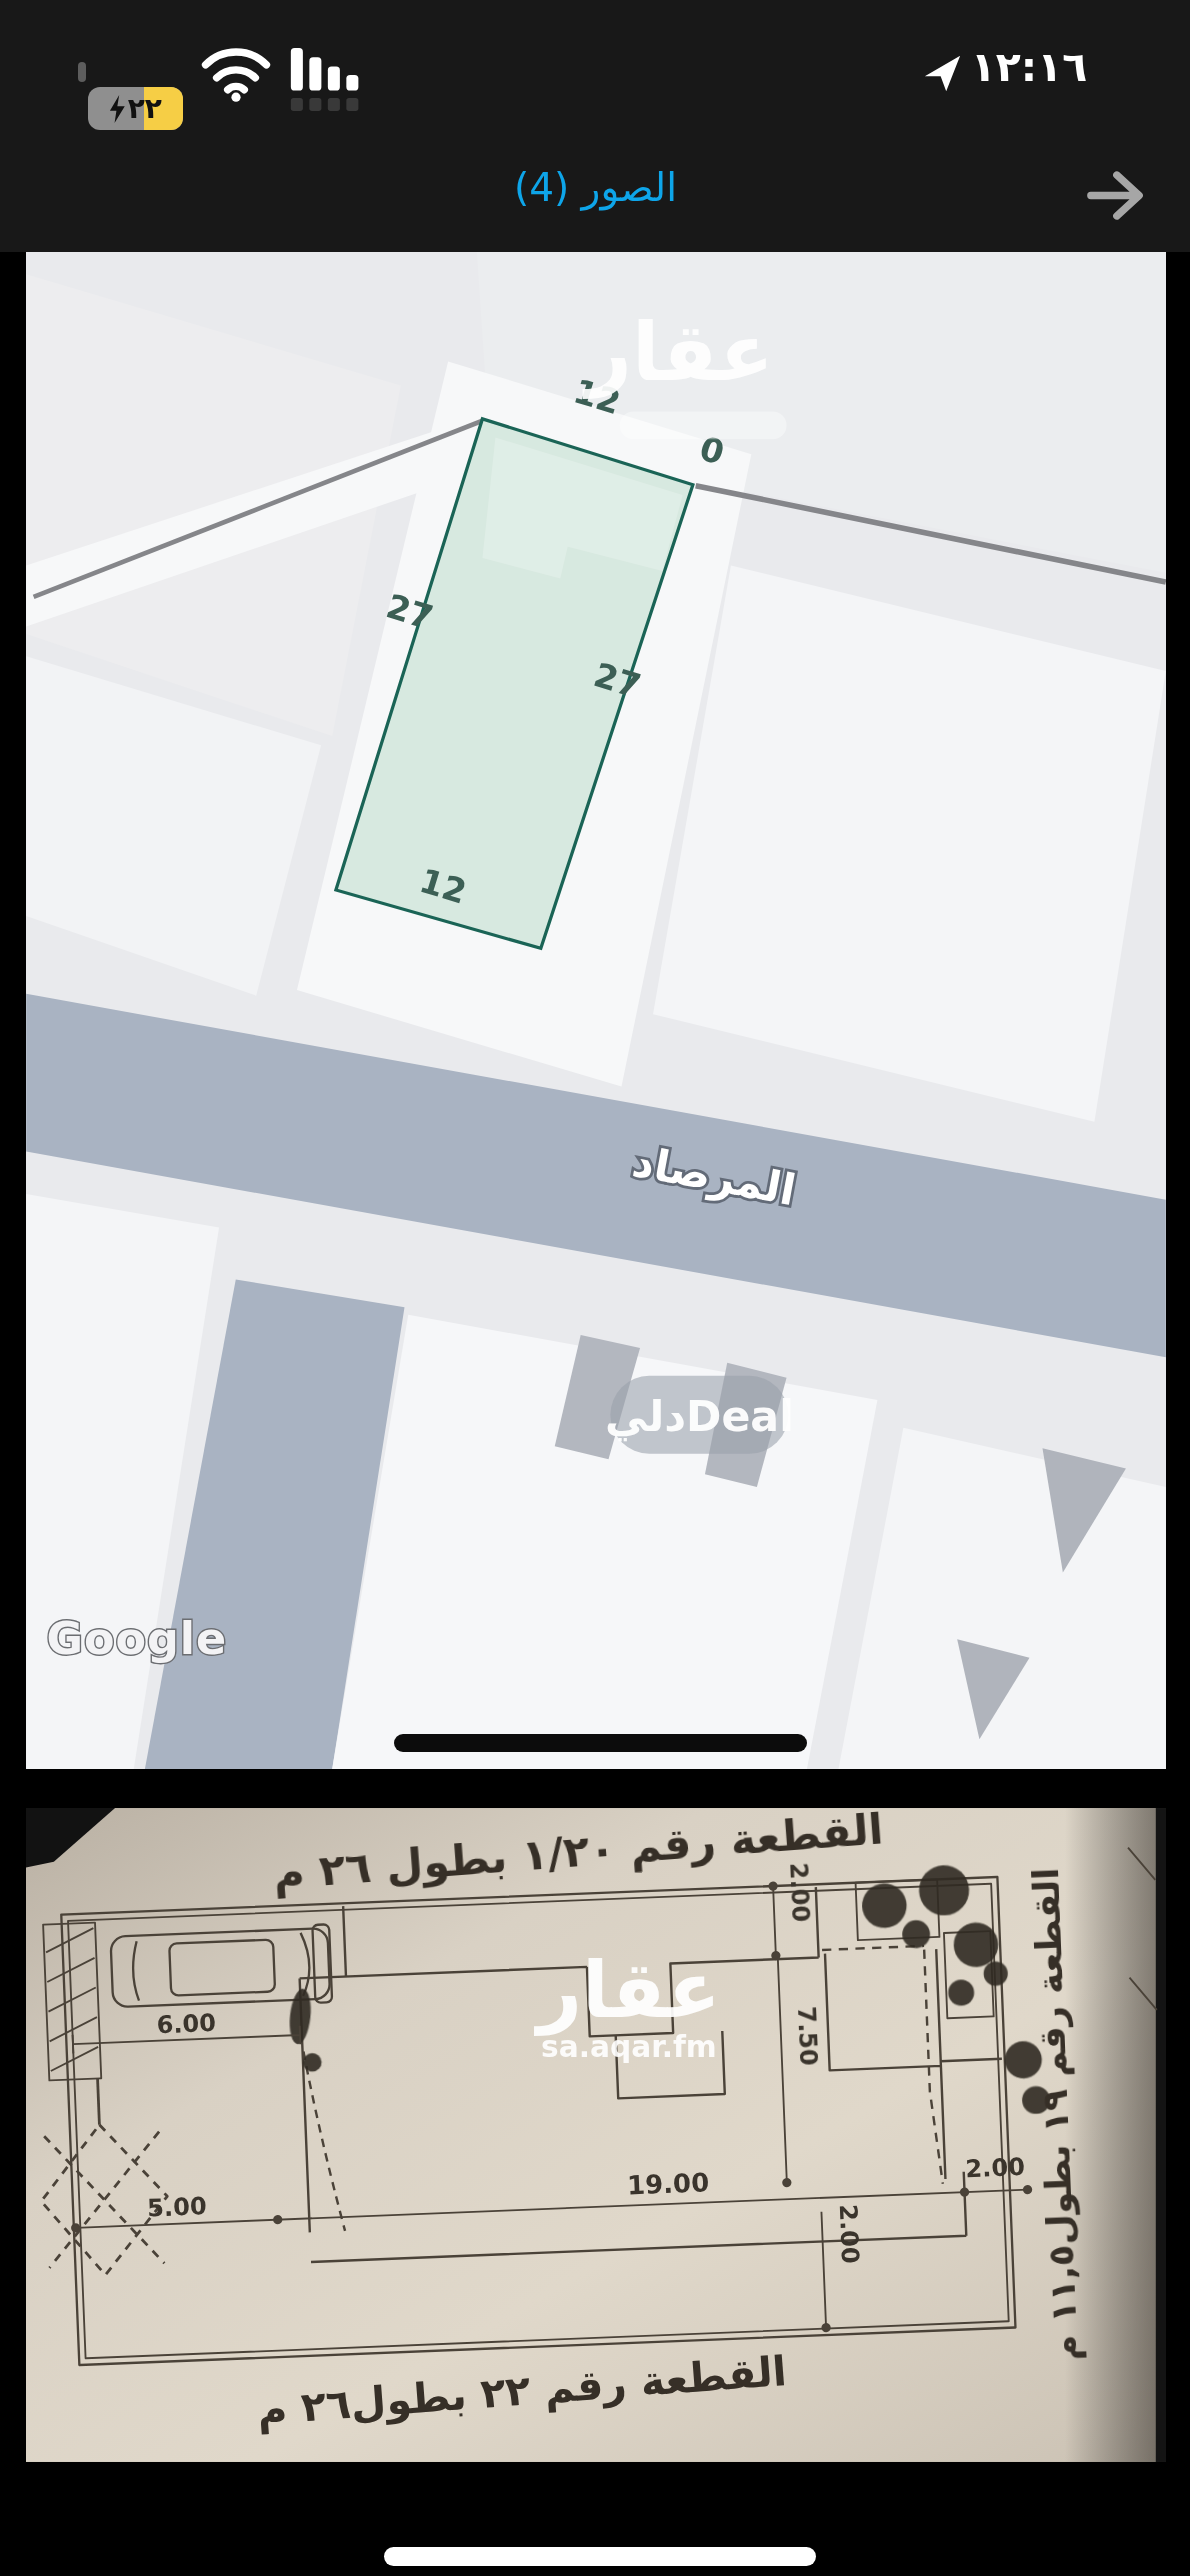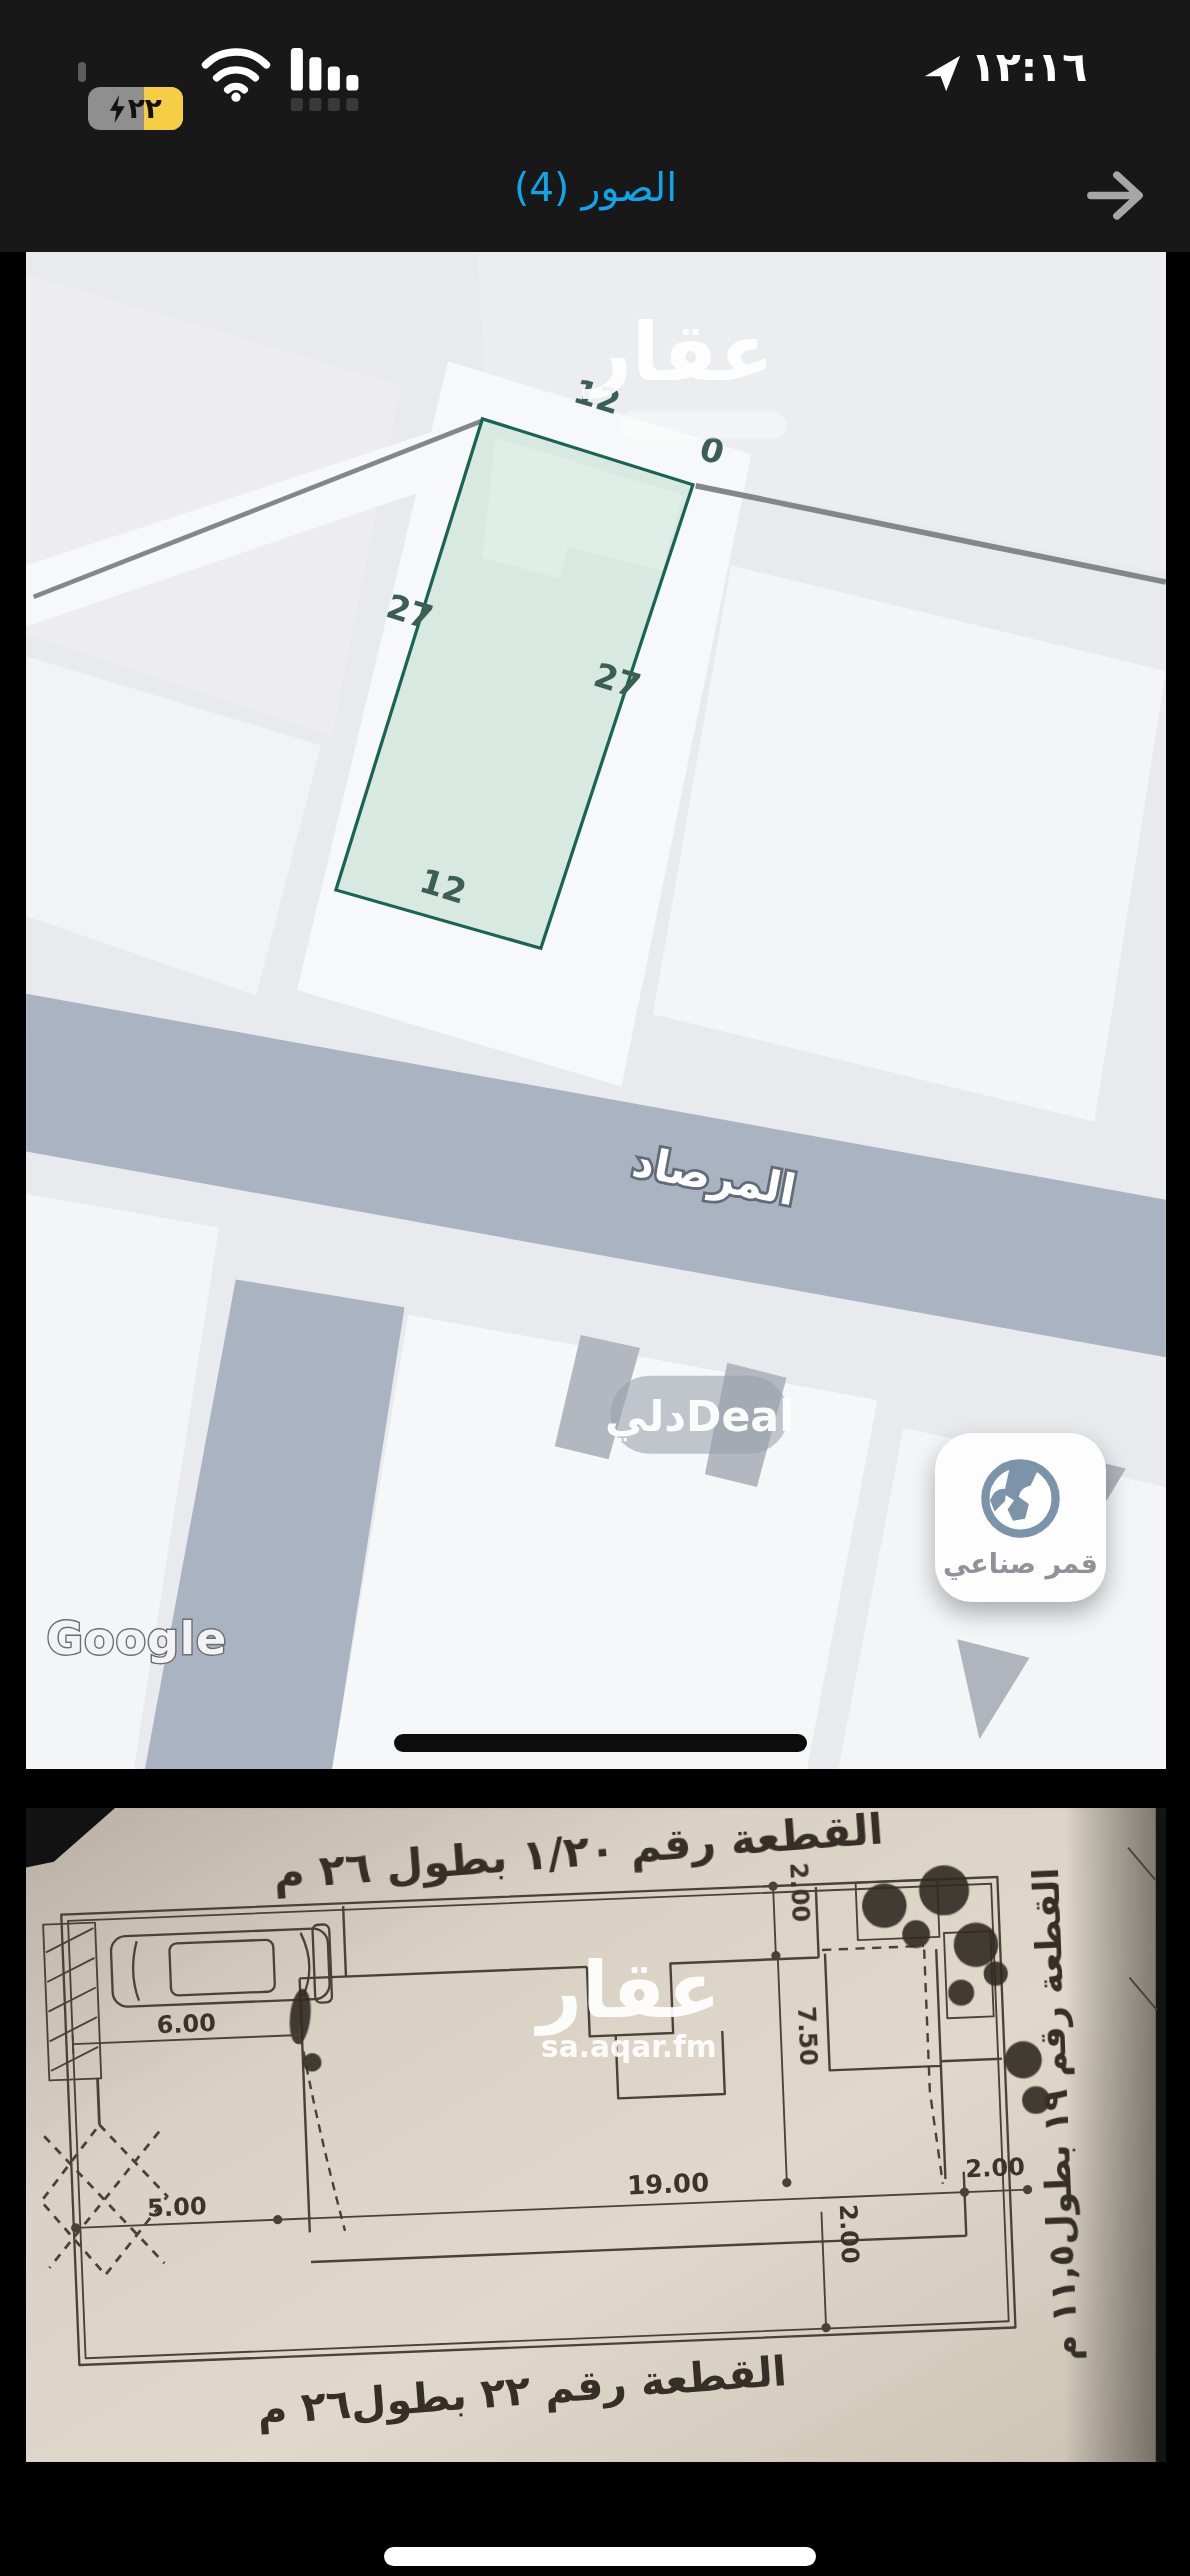--- a/index.html
+++ b/index.html
@@ -132,28 +132,20 @@
 
   <g>
     <rect x="630" y="1212" width="192" height="84" rx="42" fill="#9aa0ab" opacity=".58"></rect>
     <text x="726" y="1272" text-anchor="middle" font-size="46" font-weight="bold" fill="#fff" opacity=".95">دليDeal</text>
   </g>
 
   <text x="22" y="1512" font-size="48" font-weight="bold" letter-spacing="1" fill="#f3f3f5" stroke="#6b6d71" stroke-width="3" paint-order="stroke">Google</text>
 </svg>
 
   
-  <div id="sat-btn" class="abs">
-    <svg width="85" height="85" viewBox="0 0 92 92">
-      <circle cx="46" cy="46" r="38" fill="#fff" stroke="#7b94aa" stroke-width="9"></circle>
-      <path d="M34 14 q17 -6 30 3 l-7 15 q-11 2 -13 12 l11 8 -4 16 -13 2 -6 -12 7 -10 -11 -7 z" fill="#7b94aa"></path>
-      <path d="M13 48 q6 -15 18 -12 l-2 13 -11 11 z" fill="#7b94aa"></path>
-    </svg>
-    <div id="sat-label">قمر صناعي</div>
-  </div>
 
   <div id="scrubber" class="abs"></div>
 </div>
 
 <div id="plan-photo" class="abs">
 <svg width="1140" height="654" viewBox="0 0 1229 705">
   <defs>
     <linearGradient id="paper" x1="0" y1="0" x2="1" y2="1">
       <stop offset="0" stop-color="#b9b0a3"></stop>
       <stop offset=".3" stop-color="#d9d1c4"></stop>

